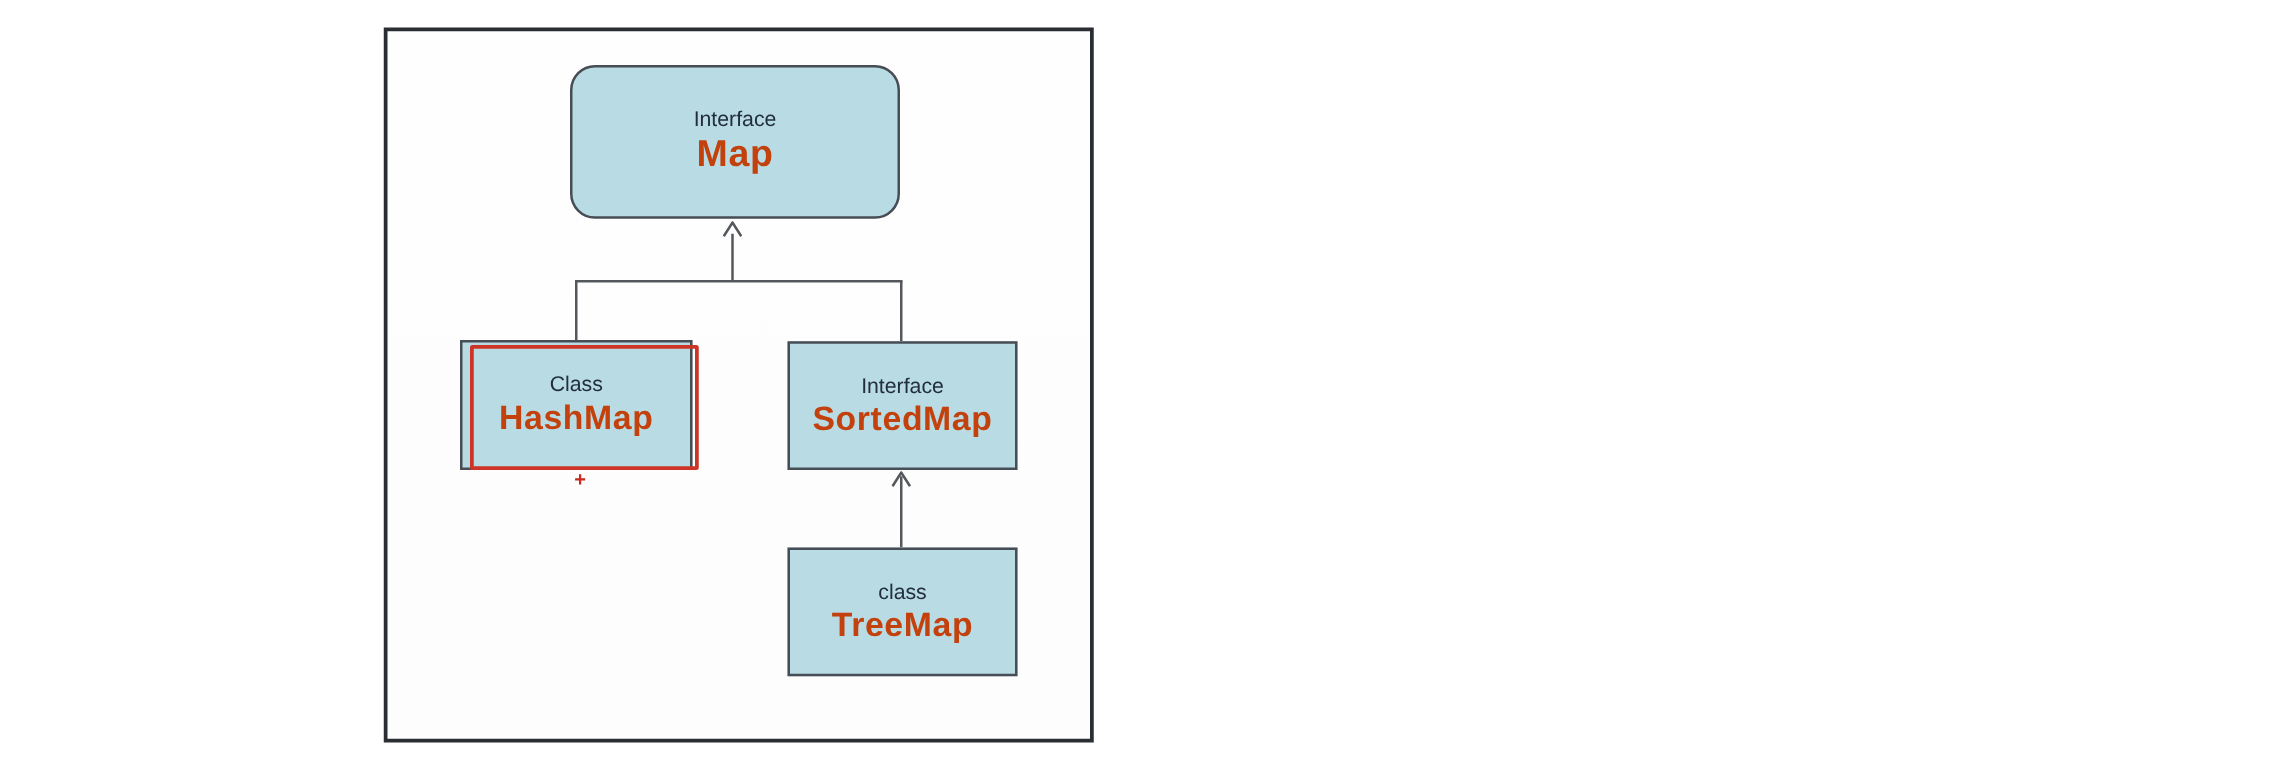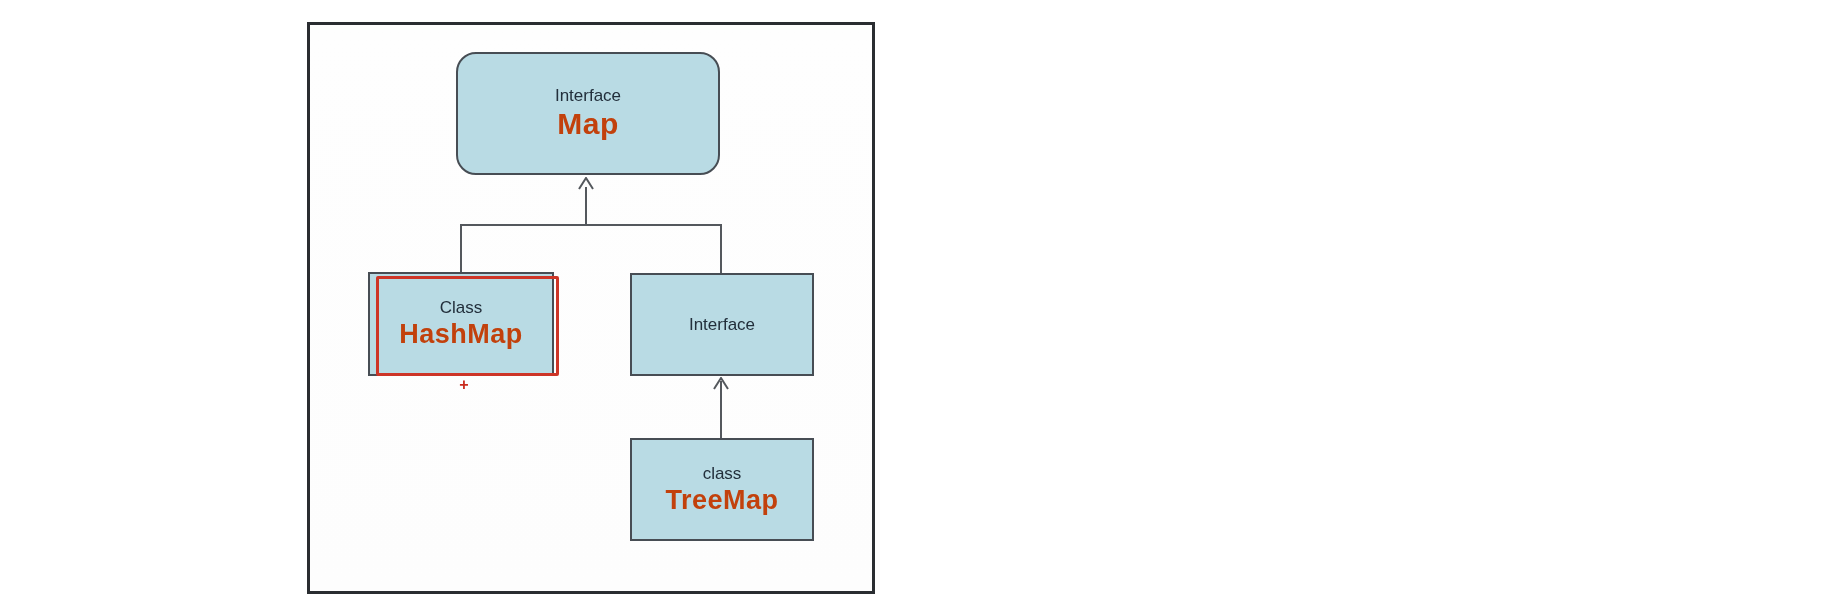--- a/index.html
+++ b/index.html
@@ -129,20 +129,21 @@
 
     <div class="node node-hashmap">
       <div class="stereotype">Class</div>
       <div class="name">HashMap</div>
     </div>
     <div class="highlight-rect"></div>
     <div class="plus-mark">+</div>
 
     <div class="node node-sortedmap">
       <div class="stereotype">Interface</div>
+      <div class="name">SortedMap</div>
     </div>
 
     <svg class="chevron chevron-sorted" viewBox="0 0 16 13">
       <polyline points="1,12 8,1 15,12" fill="none" stroke="#54585d" stroke-width="2"></polyline>
     </svg>
     <div class="line line-v stem-treemap"></div>
 
     <div class="node node-treemap">
       <div class="stereotype">class</div>
       <div class="name">TreeMap</div>

